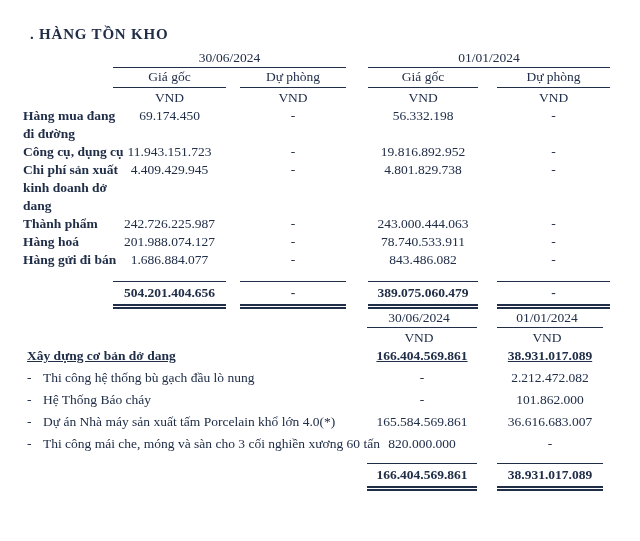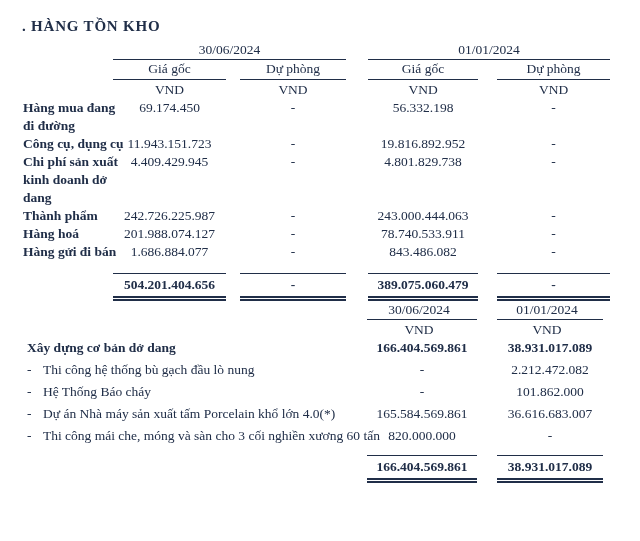--- a/index.html
+++ b/index.html
@@ -11,42 +11,42 @@
   }
   .page {
     padding: 10px 14px 0 14px;
     color: #202e48;
     font-size: 13.5px;
   }
   h2 {
     font-size: 15px;
     font-weight: bold;
     letter-spacing: 0.8px;
-    margin: 8px;
+    margin: 16px;
   }
   .title1 { margin-bottom: 6px; }
   .title2 { margin-top: 16px; margin-bottom: 5px; }
 
   table { border-collapse: collapse; table-layout: fixed; margin-left: 4px; }
   td { padding: 0; vertical-align: top; line-height: 18px; overflow: visible; }
 
   .t1 { width: 592px; }
   .t2 { width: 585px; }
 
   .num { text-align: center; }
   .ul  { border-bottom: 1.5px solid #202e48; }
   .date-cell { text-align: center; border-bottom: 1.5px solid #202e48; }
   .subh td { padding-bottom: 1px; }
   .vnd td { padding-top: 1px; }
 
   .lbl  { padding-left: 5px; white-space: pre; font-weight: bold; }
   .lbl2 { padding-left: 9px; white-space: nowrap; }
   .bullet { display: inline-block; width: 16px; }
 
-  .b { font-weight: bold; }
+  .b { font-weight: bold; text-decoration: underline; }
 
   .spacer1 td { height: 12px; }
   .spacer2 td { height: 6px; }
 
   .tcell {
     border-top: 1.5px solid #202e48;
     border-bottom: 5px double #202e48;
     padding: 2px 0 2px 0;
     font-weight: bold;
   }

